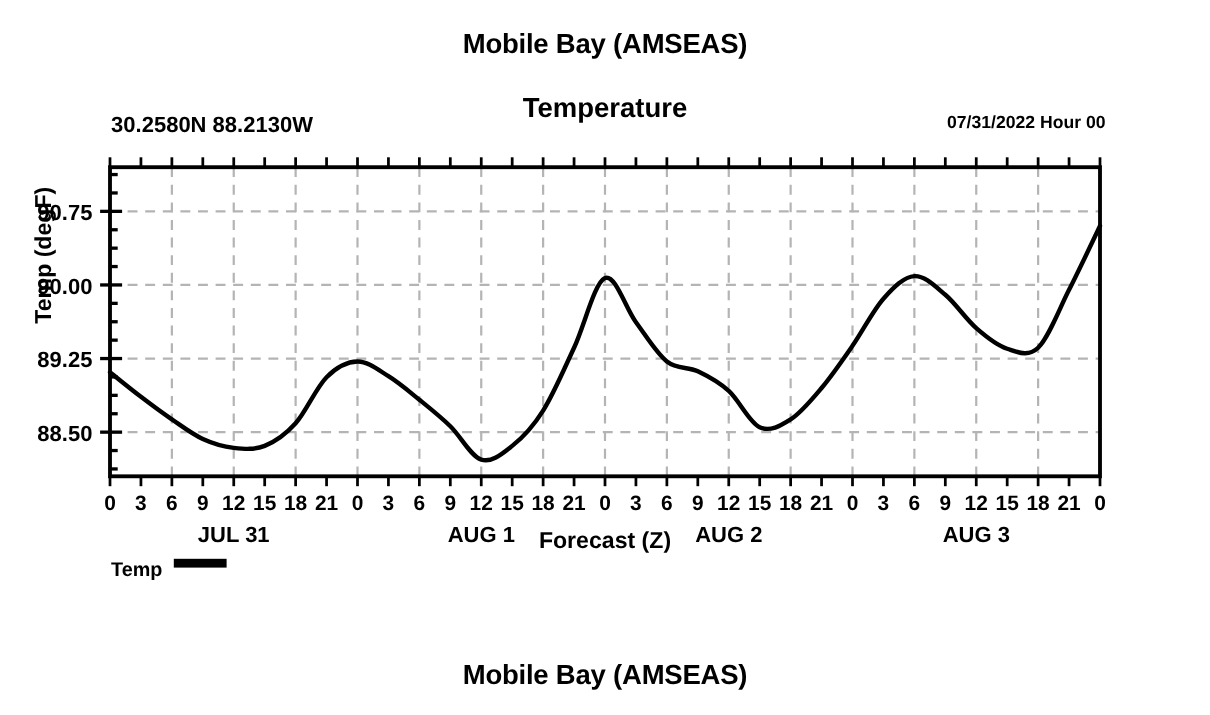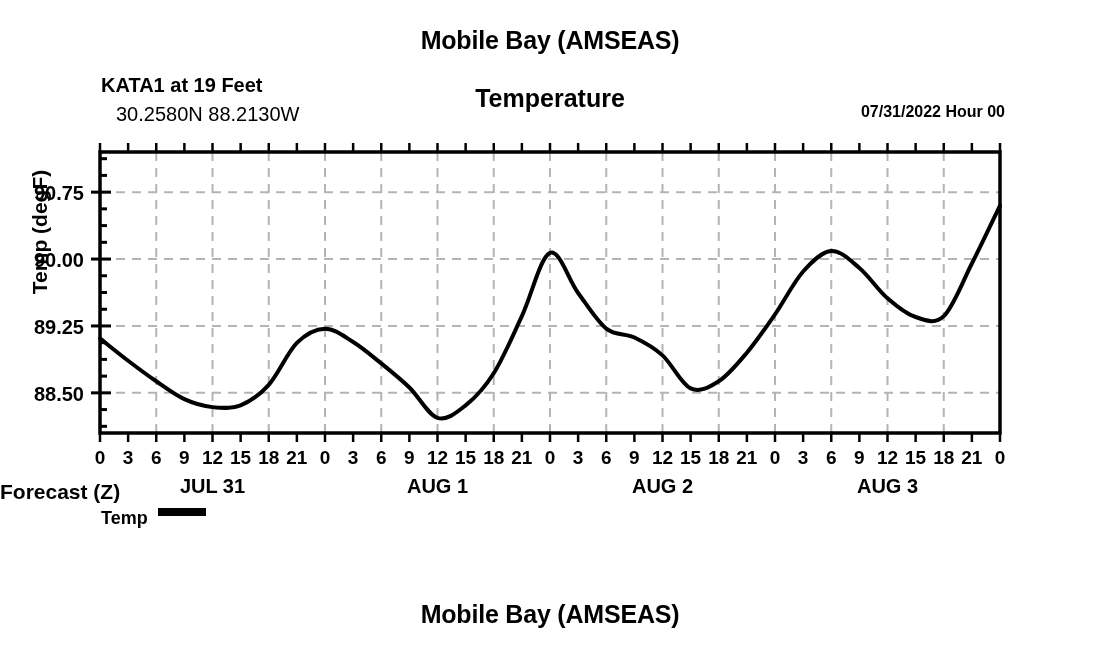--- a/index.html
+++ b/index.html
@@ -49,23 +49,22 @@
     top: 74px;
     font-size: 20px;
     font-weight: bold;
     white-space: nowrap;
   }
   .station-line2 {
     position: absolute;
     left: 101px;
     top: 103px;
     font-size: 20px;
-    font-weight: normal;
+    font-weight: bold;
     white-space: nowrap;
-    margin-left: 15px;
   }
   .subtitle {
     position: absolute;
     left: 0;
     top: 84px;
     width: 1100px;
     text-align: center;
     font-size: 25px;
     font-weight: bold;
   }
@@ -103,21 +102,21 @@
     font-weight: bold;
     transform: rotate(-90deg);
     transform-origin: center center;
     white-space: nowrap;
   }
   .xlabel {
     position: absolute;
     left: 0;
     top: 480px;
     width: 1100px;
-    text-align: left;
+    text-align: center;
     font-size: 21px;
     font-weight: bold;
   }
 
   
   .legend {
     position: absolute;
     left: 101px;
     top: 508px;
     display: flex;
@@ -135,21 +134,20 @@
     background: #000000;
   }
 </style>
 </head>
 <body>
 
 <div class="page">
 
   <div class="title-top">Mobile Bay (AMSEAS)</div>
 
-  <div class="station-line1">KATA1 at 19 Feet</div>
   <div class="station-line2">30.2580N  88.2130W</div>
   <div class="subtitle">Temperature</div>
   <div class="runstamp">07/31/2022 Hour 00</div>
 
   <div class="plot-wrap">
     <svg class="plot" width="1100" height="650">
       <g id="grid-layer">
           <line x1="100" y1="392.85714285714266" x2="1000" y2="392.85714285714266" stroke="#b4b4b4" stroke-width="2" stroke-dasharray="9 7"></line>
           <line x1="100" y1="325.9523809523809" x2="1000" y2="325.9523809523809" stroke="#b4b4b4" stroke-width="2" stroke-dasharray="9 7"></line>
           <line x1="100" y1="259.0476190476191" x2="1000" y2="259.0476190476191" stroke="#b4b4b4" stroke-width="2" stroke-dasharray="9 7"></line>

